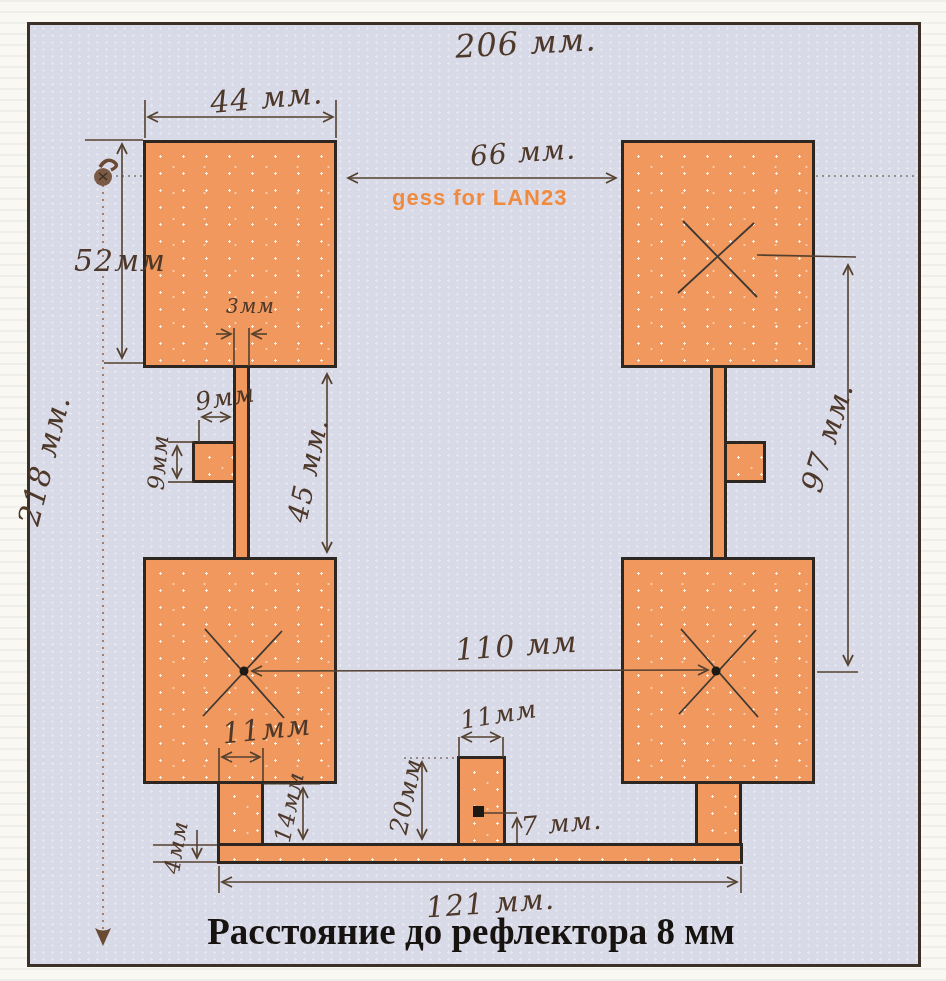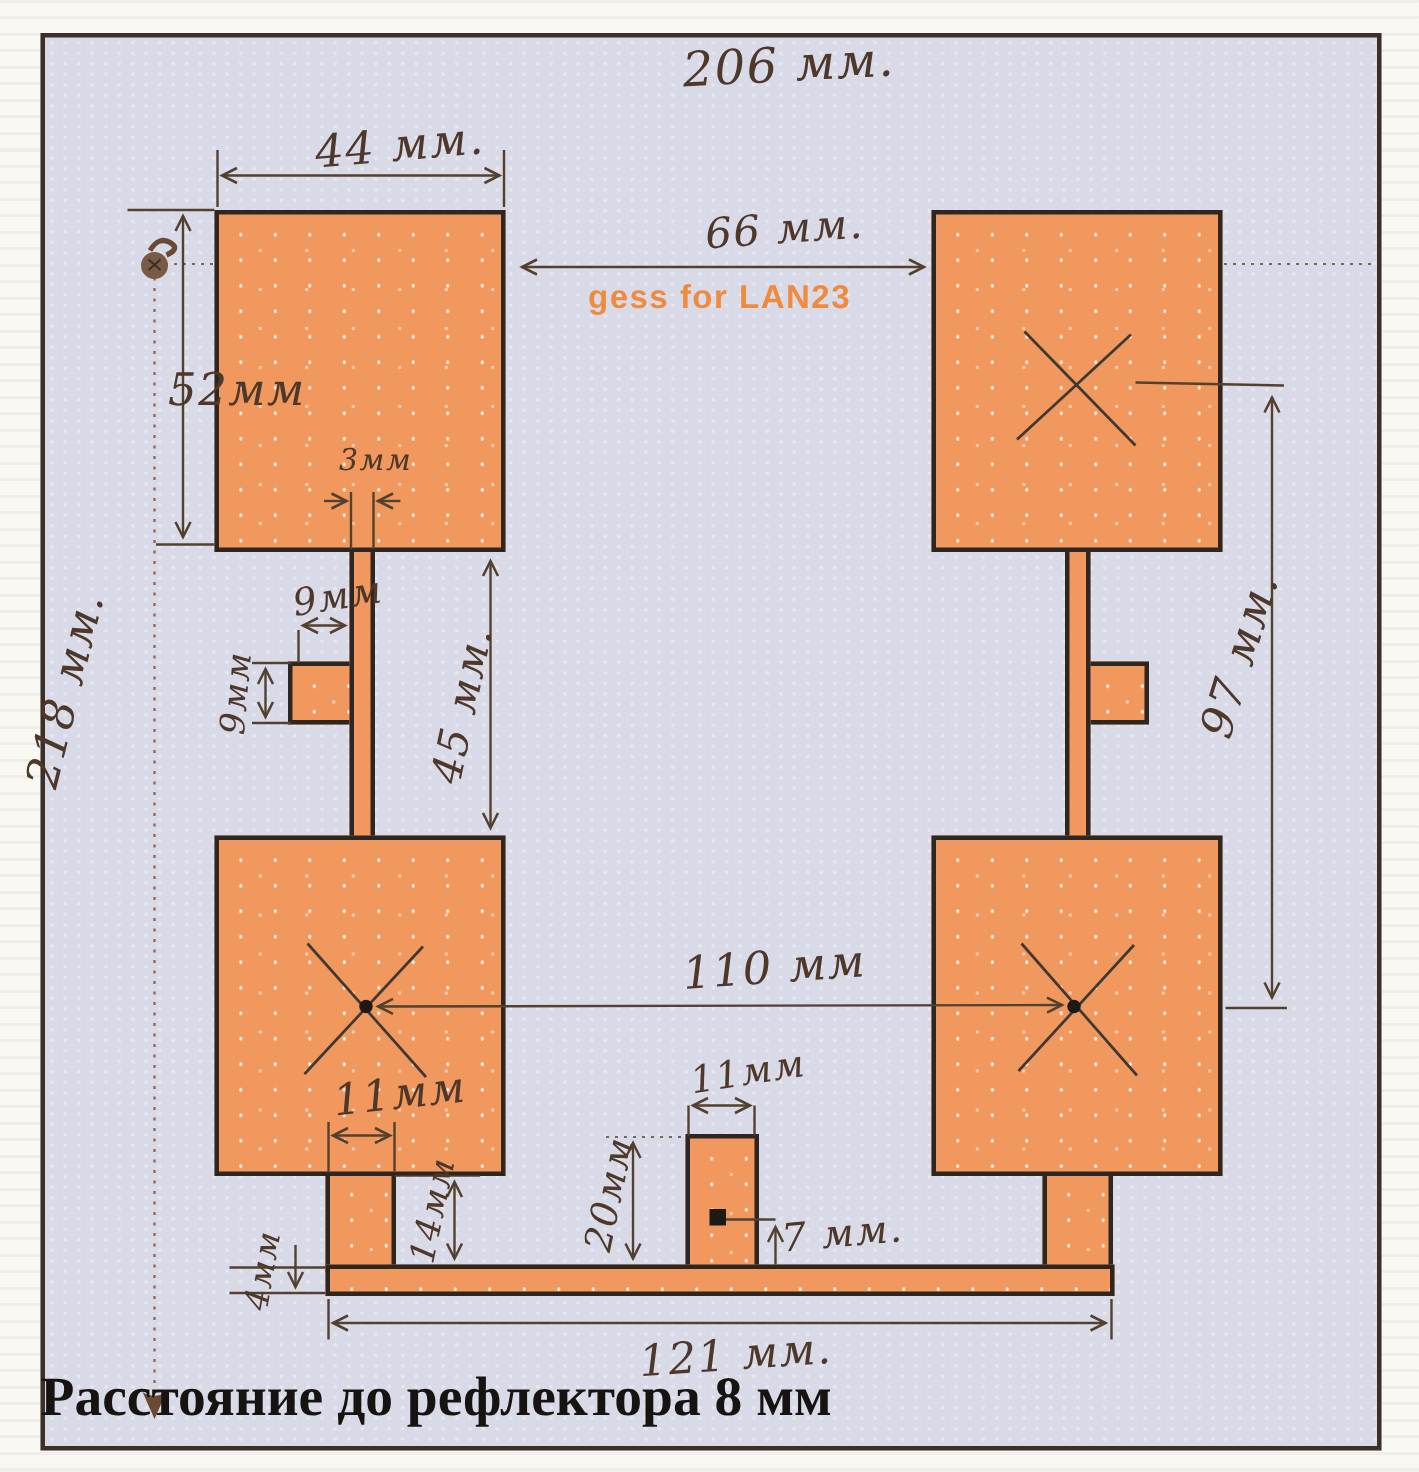--- a/index.html
+++ b/index.html
@@ -31,21 +31,21 @@
     position:absolute;z-index:11;white-space:nowrap;
     color:#4d382a;font-style:italic;font-family:"DejaVu Serif", serif;
     transform-origin:center;letter-spacing:1px;
   }
   .watermark{
     position:absolute;z-index:11;white-space:nowrap;
     color:#f08a3e;font-weight:bold;font-style:normal;
     font-family:"Liberation Sans", sans-serif;letter-spacing:1px;
   }
   .caption{
-    position:absolute;z-index:11;left:27px;top:910px;width:888px;
+    position:absolute;z-index:11;left:27px;top:910px;width:888px;text-align:center;
     color:#171310;font-weight:bold;font-family:"Liberation Serif", serif;
     font-size:37px;font-style:normal;letter-spacing:0;
   }
 </style>
 </head>
 <body>
 
 <div class="canvas">
 
   <div class="frame"></div>
@@ -149,21 +149,21 @@
       <circle cx="103" cy="177" r="9" fill="#7a5a45"></circle>
       <path d="M100,167 q6,-10 14,-5 q6,4 -3,8" fill="none" stroke="#6b4a33" stroke-width="3.5"></path>
       <path d="M99,173 l8,7 M107,173 l-8,7" stroke="#3a2c22" stroke-width="1.2"></path>
     </g>
   </svg>
 
   <span class="lbl" style="left:455px;top:24px;font-size:32px;transform:rotate(-3deg);">206 мм.</span>
   <span class="lbl" style="left:210px;top:80px;font-size:30px;transform:rotate(-5deg);">44 мм.</span>
   <span class="lbl" style="left:470px;top:136px;font-size:28px;transform:rotate(-4deg);">66 мм.</span>
   <span class="watermark" style="left:392px;top:185px;font-size:22px;">gess for LAN23</span>
-  <span class="lbl" style="left:74px;top:243px;font-size:30px;margin-left:38px;">52мм</span>
+  <span class="lbl" style="left:74px;top:243px;font-size:30px;">52мм</span>
   <span class="lbl" style="left:44px;top:460px;font-size:30px;transform:translate(-50%,-50%) rotate(-76deg);">218 мм.</span>
   <span class="lbl" style="left:226px;top:294px;font-size:20px;">3мм</span>
   <span class="lbl" style="left:195px;top:383px;font-size:25px;transform:rotate(-9deg);">9мм</span>
   <span class="lbl" style="left:158px;top:462px;font-size:23px;transform:translate(-50%,-50%) rotate(-85deg);">9мм</span>
   <span class="lbl" style="left:308px;top:470px;font-size:28px;transform:translate(-50%,-50%) rotate(-78deg);">45 мм.</span>
   <span class="lbl" style="left:827px;top:437px;font-size:30px;transform:translate(-50%,-50%) rotate(-73deg);">97 мм.</span>
   <span class="lbl" style="left:455px;top:628px;font-size:30px;transform:rotate(-4deg);">110 мм</span>
   <span class="lbl" style="left:222px;top:712px;font-size:29px;transform:rotate(-6deg);">11мм</span>
   <span class="lbl" style="left:289px;top:807px;font-size:23px;transform:translate(-50%,-50%) rotate(-78deg);">14мм</span>
   <span class="lbl" style="left:176px;top:847px;font-size:22px;transform:translate(-50%,-50%) rotate(-80deg);">4мм</span>

